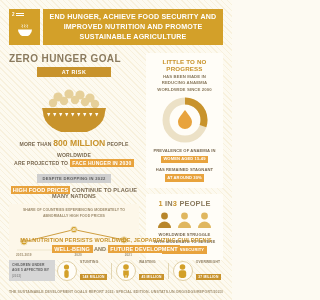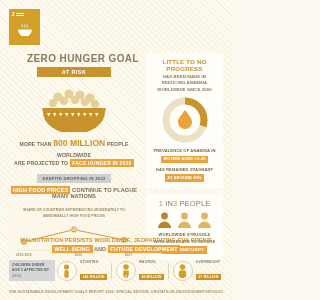--- a/index.html
+++ b/index.html
@@ -44,21 +44,21 @@
   }
   .header-bar span {
     font-size: 7.1px; font-weight: bold; line-height: 1.45;
     letter-spacing: .18px;
   }
 
   
   .left-col { position: absolute; left: 9px; top: 53px; width: 130px; }
 
   .zh-title {
-    text-align: right; color: #8a7a5e; font-size: 10px;
+    text-align: left; color: #8a7a5e; font-size: 10px;
     font-weight: bold; letter-spacing: .4px; margin-bottom: 3px;
   }
   .at-risk {
     margin: 0 auto; background: #c8932c; color: #fff;
     width: 74px; text-align: center; font-size: 5.4px;
     font-weight: bold; letter-spacing: .5px; padding: 2.2px 0;
   }
   .bowl-wrap { margin-top: 7px; display: flex; justify-content: center; }
   .stat-600 {
     margin-top: 5px; text-align: center; line-height: 1.6;
@@ -119,21 +119,21 @@
   }
   .prev-label .band { background: #e8a33d; color: #fff; padding: 0.8px 2px; display:inline-block; margin-top:1px;}
   .stagnant {
     margin: 3px auto 0; text-align: center; color: #7a6a52;
     font-size: 4.1px; font-weight: bold; line-height: 1.5; letter-spacing: .1px;
   }
   .stagnant .band { background: #e8a33d; color: #fff; padding: 0.8px 2px; display:inline-block; margin-top:1px;}
 
   .people-panel { margin-top: 6px; background: #fffdf7; padding: 5px 4px 6px; }
   .people-title {
-    text-align: center; font-size: 7.4px; font-weight: normal;
+    text-align: center; font-size: 7.4px; font-weight: bold;
     color: #8a7a5e; letter-spacing: .2px;
   }
   .people-title .n { color: #c8932c; }
   .people-icons { display: flex; justify-content: center; gap: 5px; margin-top: 4px; }
   .people-sub {
     margin-top: 4px; text-align: center; color: #7a6a52;
     font-size: 4.1px; font-weight: bold; line-height: 1.55; letter-spacing: .1px;
   }
   .people-sub .band { background: #e8a33d; color: #fff; padding: 0.8px 2.5px; display:inline-block; margin-top:1.5px;}
 
@@ -189,20 +189,23 @@
           </span>
       </div>
       <span class="bowl-ic">
         <svg width="16" height="12" viewBox="0 0 32 24">
           <path d="M2 11 H30 A14 14 0 0 1 2 11 Z" fill="#fff"></path>
           <path d="M11 7 C8 5 13 3 10 1" stroke="#fff" stroke-width="1.6" fill="none"></path>
           <path d="M16 7 C13 5 18 3 15 1" stroke="#fff" stroke-width="1.6" fill="none"></path>
           <path d="M21 7 C18 5 23 3 20 1" stroke="#fff" stroke-width="1.6" fill="none"></path>
         </svg>
       </span>
+    </div>
+    <div class="header-bar">
+      <span>END HUNGER, ACHIEVE FOOD SECURITY AND IMPROVED NUTRITION AND PROMOTE SUSTAINABLE AGRICULTURE</span>
     </div>
   </div>
 
   <div class="left-col">
     <div class="zh-title">ZERO HUNGER GOAL</div>
     <div class="at-risk">AT RISK</div>
 
     <div class="bowl-wrap">
       <svg width="92" height="48" viewBox="0 0 92 48">
         <g fill="#e6d09a">

